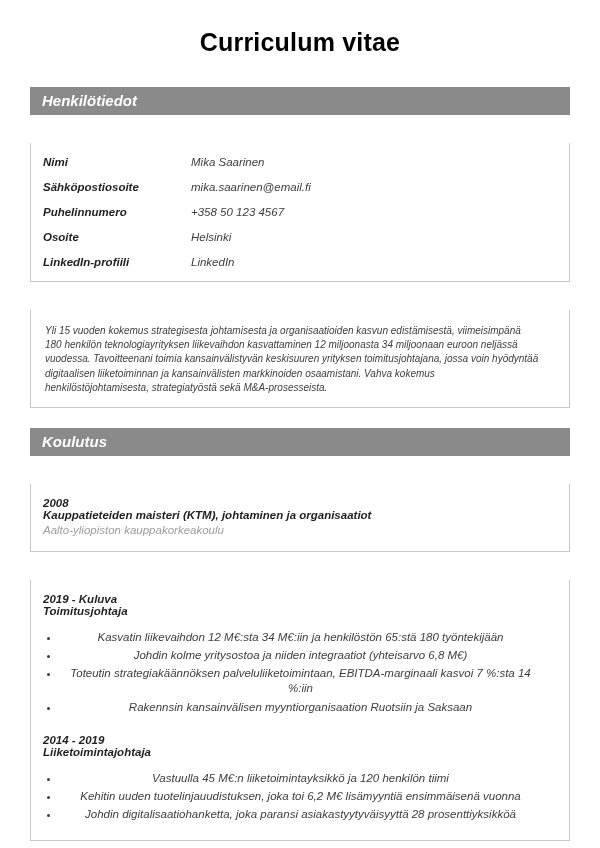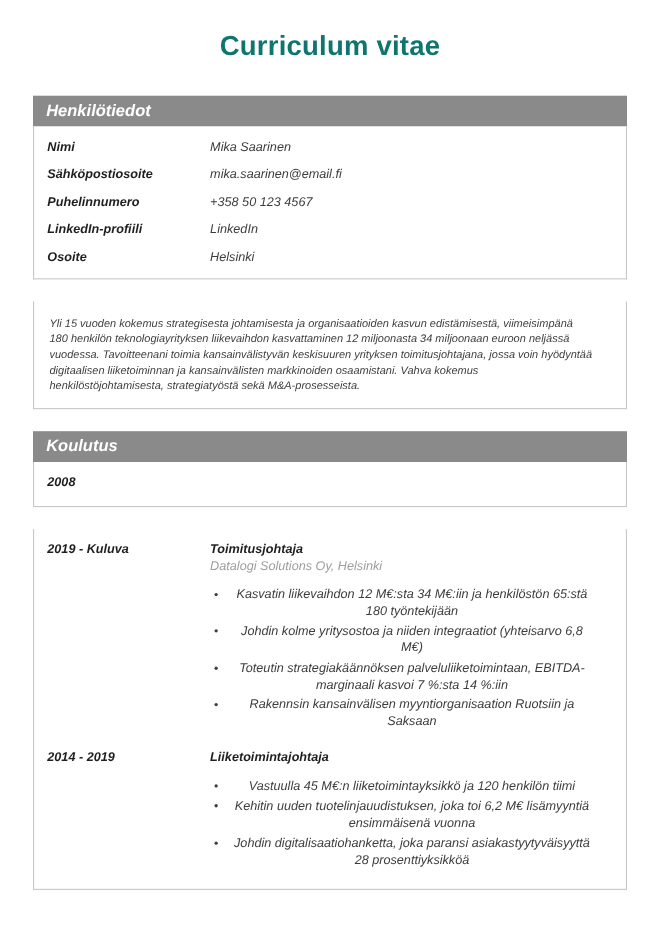--- a/index.html
+++ b/index.html
@@ -14,40 +14,41 @@
   .page {
     width: 600px;
     height: 848px;
     background: #ffffff;
     padding-top: 28px;
   }
   .cv-title {
     text-align: center;
     font-size: 25px;
     font-weight: bold;
-    color: #0f766e;
+    color: #000000;
     margin-bottom: 30px;
     letter-spacing: 0.2px;
   }
   .section {
     margin: 0 30px 20px 30px;
     font-style: italic;
   }
   .section-header {
     background: #8a8a8a;
     color: #ffffff;
     font-size: 15px;
     font-weight: bold;
     padding: 5px 12px 6px 12px;
   }
   .section-body {
     background: #ffffff;
     border: 1px solid #c7c7c7;
     border-top: none;
     padding: 13px 28px 11px 12px;
+    margin-top: 28px;
   }
   
   .info-row {
     display: flex;
     font-size: 11.5px;
     margin-bottom: 13px;
   }
   .info-row:last-child { margin-bottom: 2px; }
   .info-label {
     width: 148px;
@@ -61,20 +62,21 @@
     font-size: 10px;
     line-height: 1.42;
     color: #3d3d3d;
     padding: 1px 2px;
   }
   
   .entry {
     display: flex;
     font-size: 11.5px;
     margin-bottom: 16px;
+    flex-direction: column;
   }
   .entry:last-child { margin-bottom: 4px; }
   .entry-period {
     width: 148px;
     flex-shrink: 0;
     font-weight: bold;
     color: #1f1f1f;
   }
   .entry-main { flex: 1; }
   .entry-heading {
@@ -112,55 +114,56 @@
       </div>
       <div class="info-row">
         <div class="info-label">Sähköpostiosoite</div>
         <div class="info-value">mika.saarinen@email.fi</div>
       </div>
       <div class="info-row">
         <div class="info-label">Puhelinnumero</div>
         <div class="info-value">+358 50 123 4567</div>
       </div>
       <div class="info-row">
+        <div class="info-label">Osoite</div>
+        <div class="info-value">Helsinki</div>
+      </div>
+      <div class="info-row">
         <div class="info-label">LinkedIn-profiili</div>
         <div class="info-value">LinkedIn</div>
-      </div>
-      <div class="info-row">
-        <div class="info-label">Osoite</div>
-        <div class="info-value">Helsinki</div>
       </div>
     </div>
   </div>
 
   <div class="section">
     <div class="section-body">
       <p class="summary-text">Yli 15 vuoden kokemus strategisesta johtamisesta ja organisaatioiden kasvun edistämisestä, viimeisimpänä 180 henkilön teknologiayrityksen liikevaihdon kasvattaminen 12 miljoonasta 34 miljoonaan euroon neljässä vuodessa. Tavoitteenani toimia kansainvälistyvän keskisuuren yrityksen toimitusjohtajana, jossa voin hyödyntää digitaalisen liiketoiminnan ja kansainvälisten markkinoiden osaamistani. Vahva kokemus henkilöstöjohtamisesta, strategiatyöstä sekä M&amp;A-prosesseista.</p>
     </div>
   </div>
 
   <div class="section">
     <div class="section-header">Koulutus</div>
     <div class="section-body">
       <div class="entry">
         <div class="entry-period">2008</div>
         <div class="entry-main">
+          <div class="entry-heading">Kauppatieteiden maisteri (KTM), johtaminen ja organisaatiot</div>
+          <div class="entry-sub">Aalto-yliopiston kauppakorkeakoulu</div>
         </div>
       </div>
     </div>
   </div>
 
   <div class="section">
     <div class="section-body">
 
       <div class="entry">
         <div class="entry-period">2019 - Kuluva</div>
         <div class="entry-main">
           <div class="entry-heading">Toimitusjohtaja</div>
-          <div class="entry-sub">Datalogi Solutions Oy, Helsinki</div>
           <ul class="bullet-list">
             <li>Kasvatin liikevaihdon 12 M€:sta 34 M€:iin ja henkilöstön 65:stä 180 työntekijään</li>
             <li>Johdin kolme yritysostoa ja niiden integraatiot (yhteisarvo 6,8 M€)</li>
             <li>Toteutin strategiakäännöksen palveluliiketoimintaan, EBITDA-marginaali kasvoi 7 %:sta 14 %:iin</li>
             <li>Rakennsin kansainvälisen myyntiorganisaation Ruotsiin ja Saksaan</li>
           </ul>
         </div>
       </div>
 
       <div class="entry">

